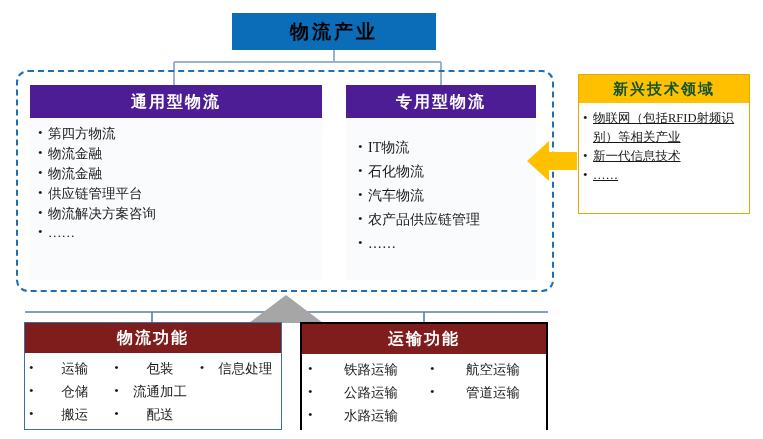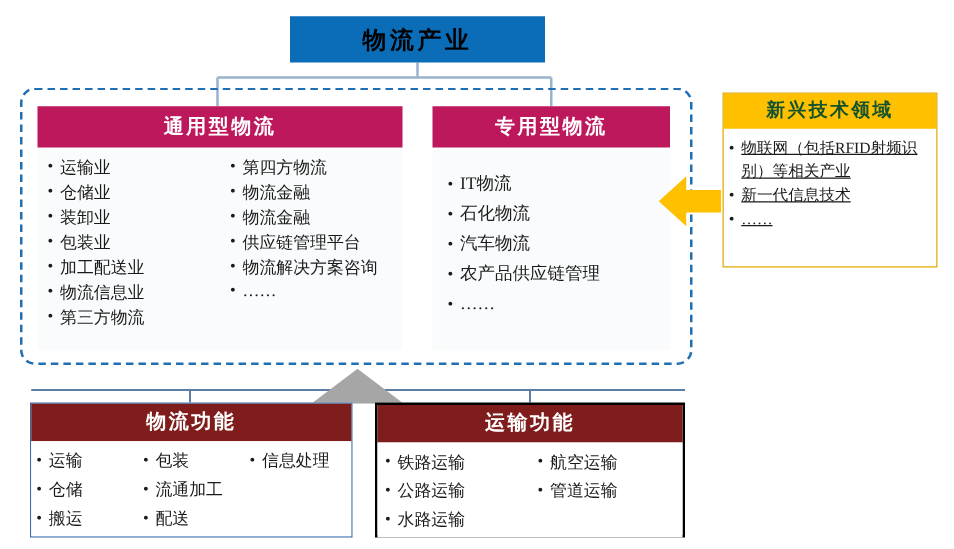--- a/index.html
+++ b/index.html
@@ -69,21 +69,21 @@
     color: #ffffff;
     font-weight: bold;
     text-align: center;
     letter-spacing: 2px;
     box-sizing: border-box;
   }
   .panel-body {
     box-sizing: border-box;
   }
 
-  .head-dark { background: #be185d; }
+  .head-dark { background: #4c1d95; }
   .head-light { background: #7f1d1d; }
   .head-orange { background: #ffc000; color: #14532d; }
 
   
   #panel-general {
     left: 30px;
     top: 85px;
     width: 292px;
     height: 195px;
     border: none;
@@ -162,20 +162,21 @@
     height: 30px;
     line-height: 30px;
     font-size: 16px;
   }
   #panel-func .panel-body,
   #panel-trans .panel-body {
     display: flex;
     padding: 4px 0 0 0;
     height: 76px;
     background: #ffffff;
+    text-align: center;
   }
   #panel-func .col { width: 33.33%; padding-left: 4px; }
   #panel-trans .col { width: 50%; padding-left: 6px; }
 
   
   ul.bl {
     list-style: none;
     margin: 0;
     padding: 0;
   }
@@ -241,31 +242,20 @@
 
   <div class="title-box">
     <span>物流产业</span>
   </div>
 
   <div class="dashed-area"></div>
 
   <div class="panel" id="panel-general">
     <div class="panel-head head-dark">通用型物流</div>
     <div class="panel-body">
-      <div class="col">
-        <ul class="bl">
-          <li>运输业</li>
-          <li>仓储业</li>
-          <li>装卸业</li>
-          <li>包装业</li>
-          <li>加工配送业</li>
-          <li>物流信息业</li>
-          <li>第三方物流</li>
-        </ul>
-      </div>
       <div class="col">
         <ul class="bl">
           <li>第四方物流</li>
           <li>物流金融</li>
           <li>物流金融</li>
           <li>供应链管理平台</li>
           <li class="wrap">物流解决方案咨询</li>
           <li>……</li>
         </ul>
       </div>

